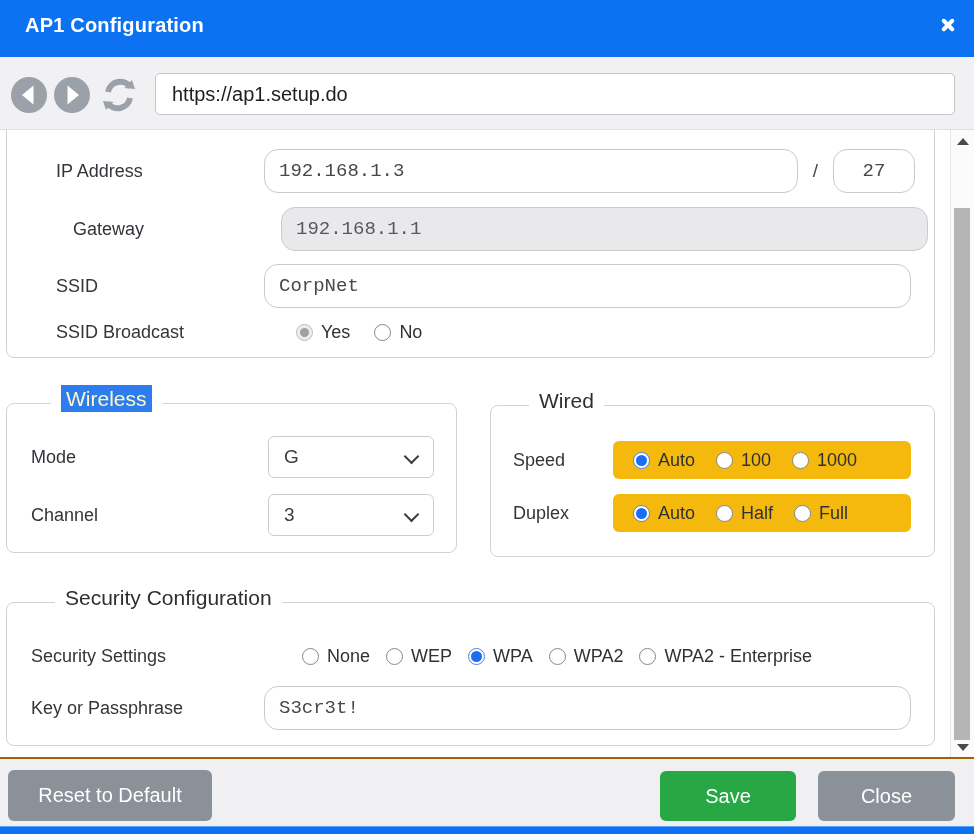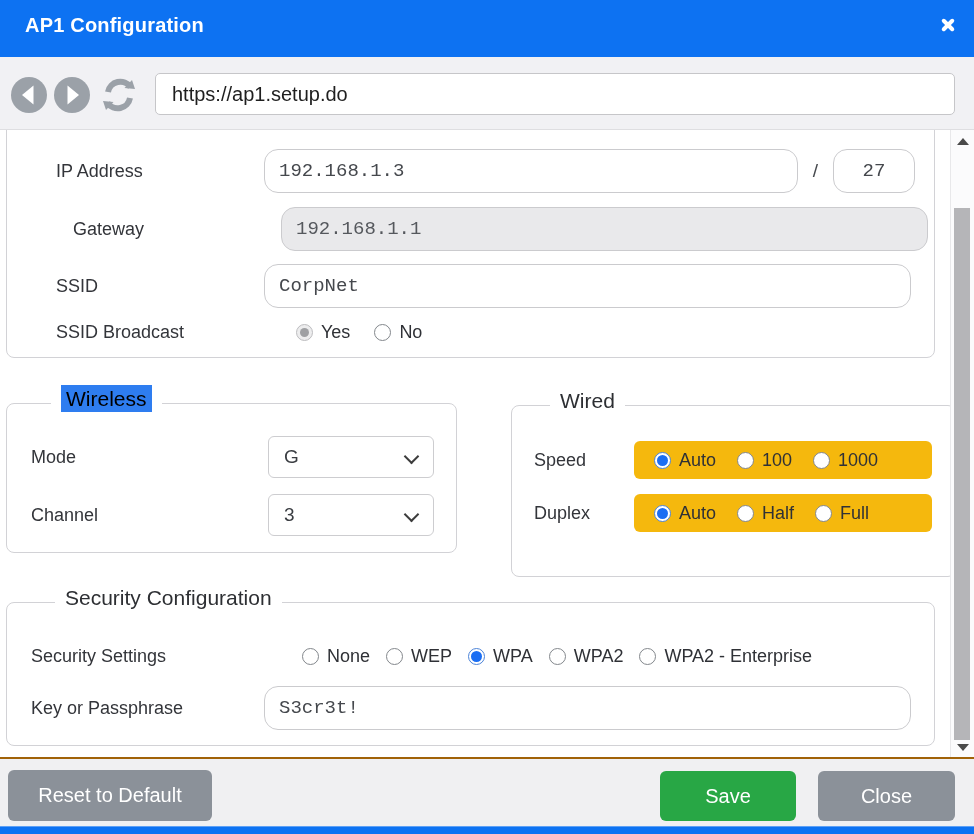--- a/index.html
+++ b/index.html
@@ -35,25 +35,25 @@
   .sb-up, .sb-down { position:absolute; left:6px; width:0; height:0; cursor:pointer;
                      border-left:6px solid transparent; border-right:6px solid transparent; }
   .sb-up   { top:8px;    border-bottom:7px solid #4a4a4a; }
   .sb-down { bottom:6px; border-top:7px solid #4a4a4a; }
   .sb-thumb { position:absolute; left:3px; top:78px; width:16px; height:532px; background:#b5b5b8; }
 
   
   .panel { position:absolute; border:1px solid #d2d2d6; border-radius:8px; background:#fff; }
   .panel1 { left:6px; top:-12px; width:929px; height:240px; }
   .fs-wireless { left:6px;   top:273px; width:451px; height:150px; }
-  .fs-wired    { left:511px; top:275px; width:445px; height:172px;text-decoration:underline; }
+  .fs-wired    { left:490px; top:275px; width:445px; height:152px;text-decoration:underline; }
   .fs-security { left:6px;   top:472px; width:929px; height:144px; }
   .legend { position:absolute; top:-17px; background:#fff; padding:0 10px;
             font-size:21px; color:#2d2f33; white-space:nowrap; }
-  .legend .sel { background:#2e7df0; color:#000000; padding:2px 5px; }
+  .legend .sel { background:#2e7df0; color:#fef9c3; padding:2px 5px; }
 
   .frow { position:absolute; display:flex; align-items:center; }
   .flabel { font-size:18px; color:#33353a; flex:none; }
 
   input.val { border:1px solid #cbcbce; border-radius:14px; background:#fff; height:44px;
               font-family:Liberation Mono, monospace; font-size:19px; color:#45484d;
               padding:0 14px; outline:none; }
   input.val:disabled { background:#e9e9eb; color:#55585d; }
   .sep { font-size:19px; color:#45484d; text-align:center; }
 

